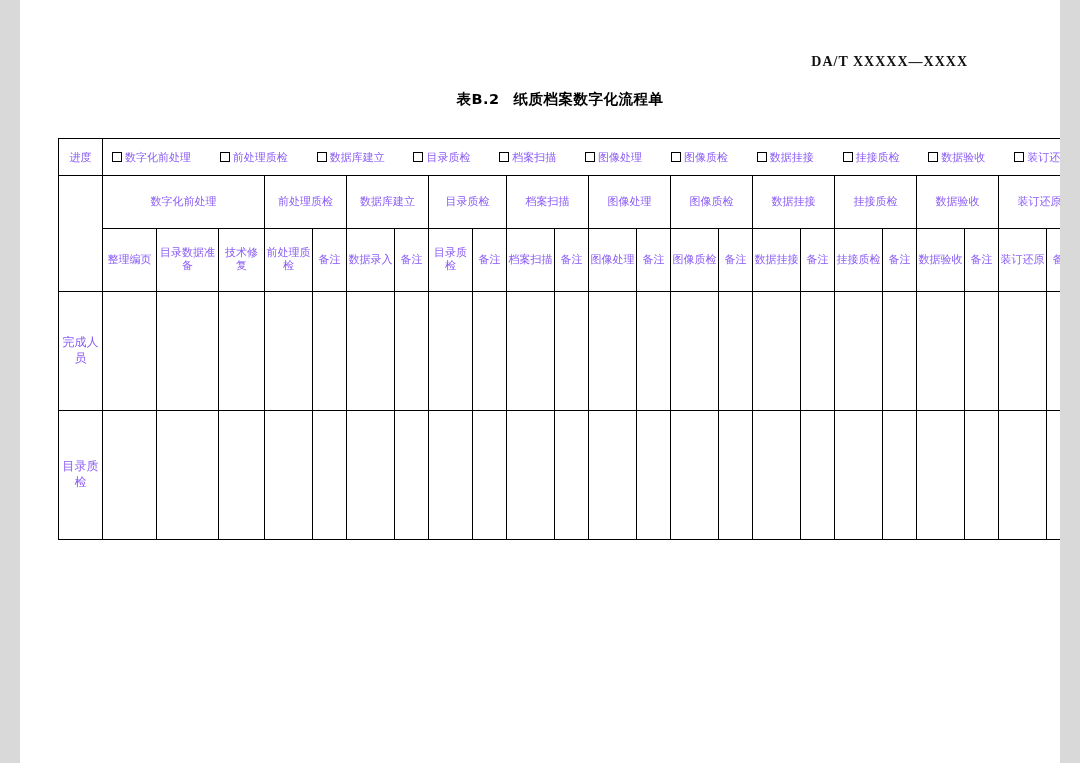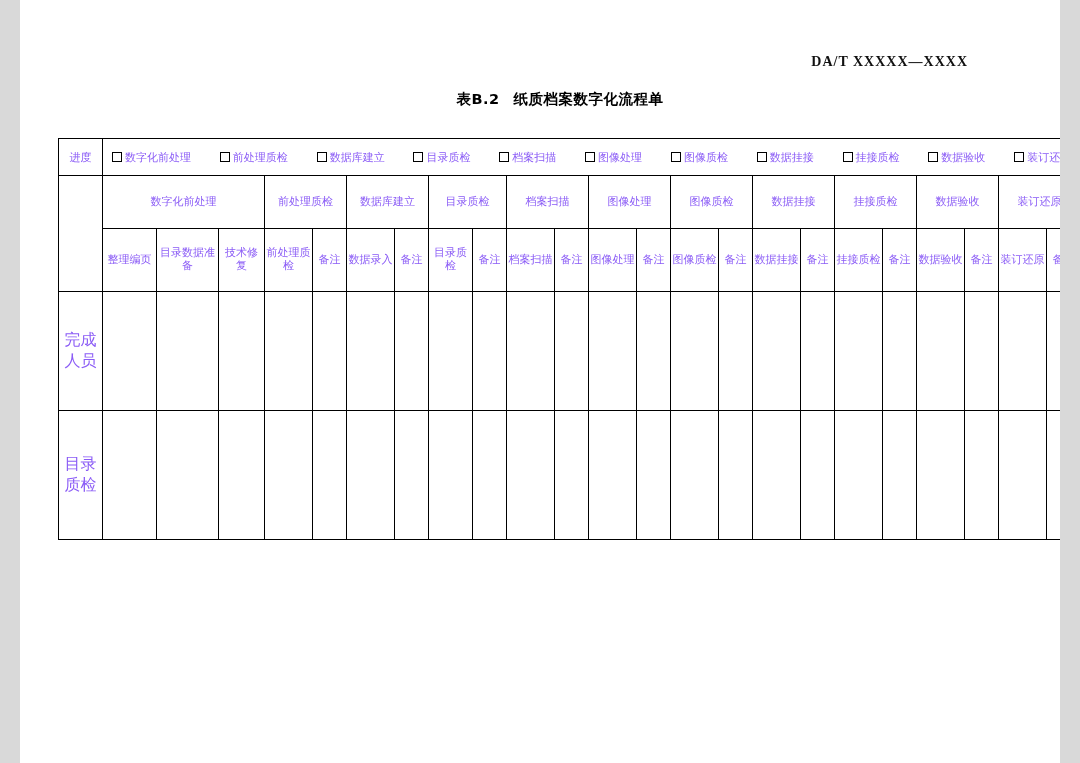--- a/index.html
+++ b/index.html
@@ -123,21 +123,21 @@
     height: 62px;
     font-size: 10.5px;
     line-height: 1.15;
   }
   .sub-row td .v {
     display: block;
     writing-mode: horizontal-tb;
     padding: 0 1px;
   }
   .body-row td.rowlabel {
-    font-size: 16px;
+    font-size: 12px;
     line-height: 1.3;
   }
   .body-row-1 td { height: 118px; }
   .body-row-2 td { height: 128px; }
   .page-number {
     position: absolute;
     top: 670px;
     left: 0;
     width: 1080px;
     text-align: center;

